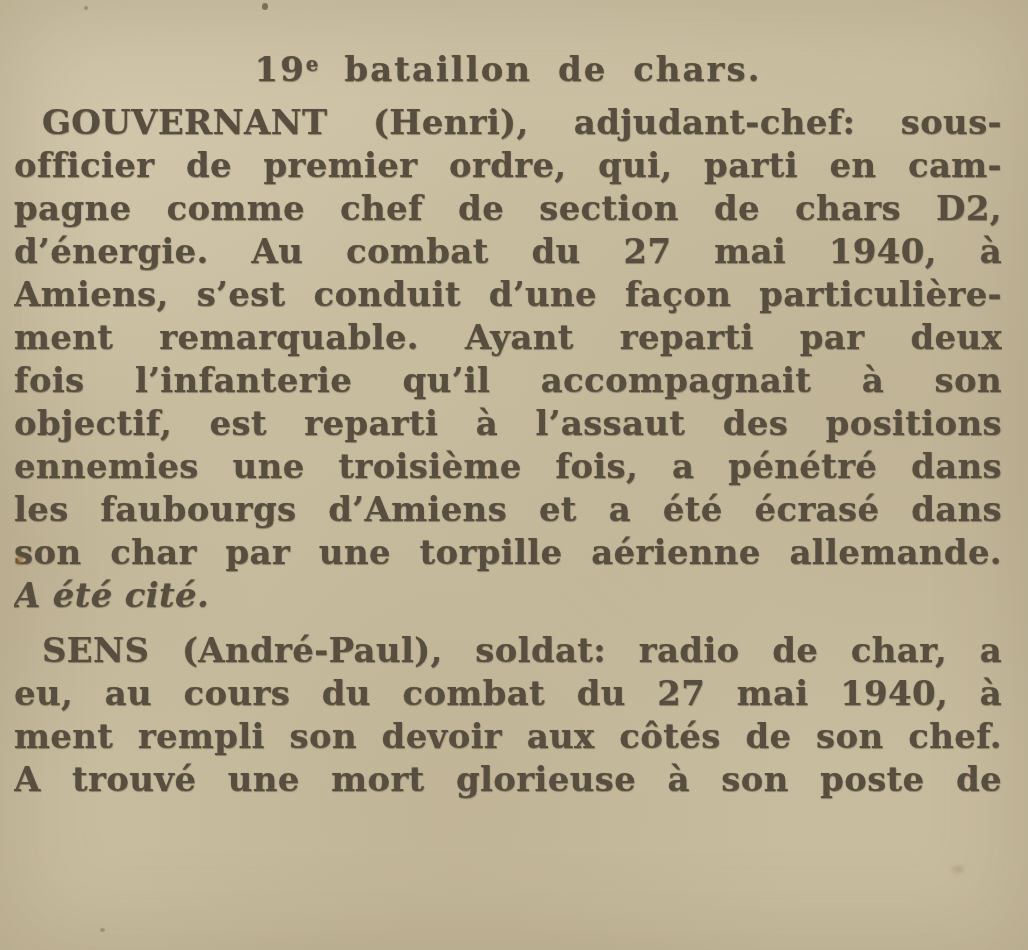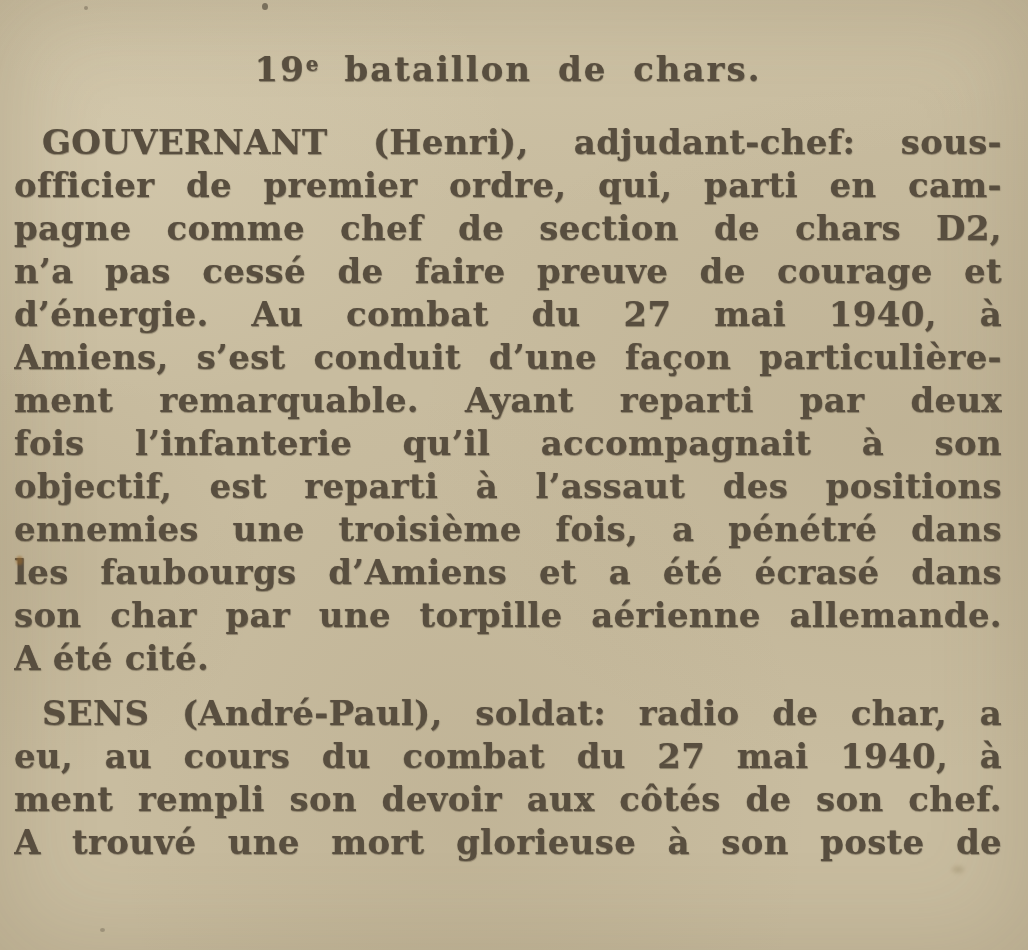--- a/index.html
+++ b/index.html
@@ -37,21 +37,21 @@
     letter-spacing: 2px;
     word-spacing: 12px;
     text-shadow: 0.4px 0.6px 0.9px rgba(82,72,56,0.55), -0.3px -0.2px 0.8px rgba(82,72,56,0.30);
   }
   .ord {
     font-size: 20px;
     vertical-align: 10px;
     letter-spacing: 0;
   }
   .para {
-    margin-top: 32px;
+    margin-top: 12px;
   }
   .para2 {
     margin-top: 12px;
   }
   .line {
     height: 43px;
     line-height: 43px;
     font-size: 34px;
     font-weight: bold;
     letter-spacing: 0.3px;
@@ -61,20 +61,21 @@
     text-shadow: 0.4px 0.6px 0.9px rgba(82,72,56,0.50), -0.3px -0.2px 0.8px rgba(82,72,56,0.30);
     overflow: hidden;
     white-space: nowrap;
   }
   .line.indent {
     padding-left: 28px;
   }
   .line.endline {
     text-align: left;
     text-align-last: left;
+    font-style: italic;
   }
   .speck {
     position: absolute;
     border-radius: 50%;
     background: #5a5142;
     pointer-events: none;
   }
   .speck.s1 { left: 262px; top: 3px;  width: 6px;  height: 7px; opacity: 0.70; }
   .speck.s2 { left: 84px;  top: 6px;  width: 4px;  height: 4px; opacity: 0.40; }
   .speck.s3 { left: 100px; top: 928px; width: 5px; height: 4px; opacity: 0.35; }
@@ -85,21 +86,20 @@
 <body>
 
 <div class="page">
 
   <h1 class="title"><span>19</span><sup class="ord">e</sup> <span>bataillon de chars.</span></h1>
 
   <div class="para">
     <div class="line indent">GOUVERNANT (Henri), adjudant-chef: sous-</div>
     <div class="line">officier de premier ordre, qui, parti en cam-</div>
     <div class="line">pagne comme chef de section de chars D2,</div>
-    <div class="line">n’a pas cessé de faire preuve de courage et</div>
     <div class="line">d’énergie. Au combat du 27 mai 1940, à</div>
     <div class="line">Amiens, s’est conduit d’une façon particulière-</div>
     <div class="line">ment remarquable. Ayant reparti par deux</div>
     <div class="line">fois l’infanterie qu’il accompagnait à son</div>
     <div class="line">objectif, est reparti à l’assaut des positions</div>
     <div class="line">ennemies une troisième fois, a pénétré dans</div>
     <div class="line">les faubourgs d’Amiens et a été écrasé dans</div>
     <div class="line">son char par une torpille aérienne allemande.</div>
     <div class="line endline">A été cité.</div>
   </div>

